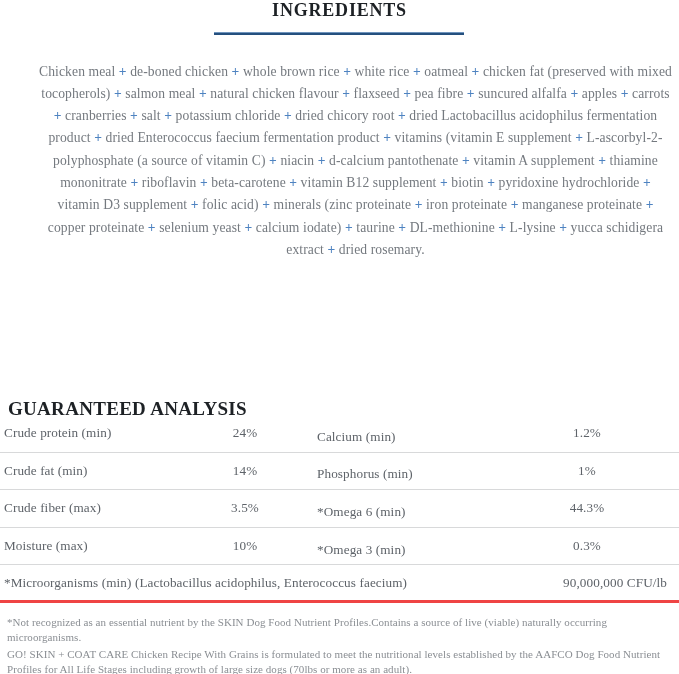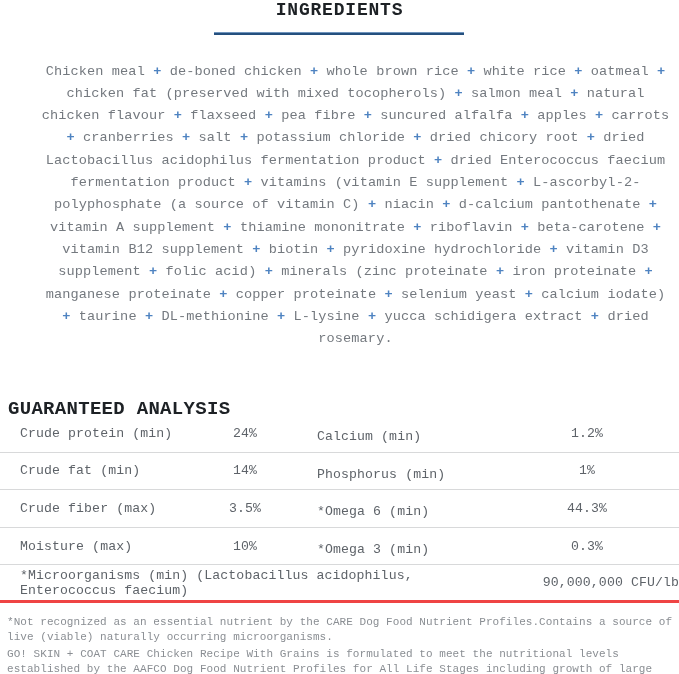--- a/index.html
+++ b/index.html
@@ -6,21 +6,21 @@
     margin: 0;
     padding: 0;
     background: #ffffff;
   }
   .page {
     position: relative;
     width: 679px;
     height: 674px;
     background: #ffffff;
     overflow: hidden;
-    font-family: Liberation Mono, monospace;
+    font-family: Liberation Serif, serif;
   }
 
   
   .ing-title {
     position: absolute;
     top: 0;
     left: 0;
     right: 0;
     text-align: center;
     font-size: 18px;
@@ -76,30 +76,31 @@
     display: grid;
     grid-template-columns: 185px 120px 190px 1fr;
     align-items: center;
     height: 37.6px;
     box-sizing: border-box;
     border-bottom: 1px solid #d8d9da;
     font-size: 13.2px;
     color: #5e6369;
     letter-spacing: 0.1px;
   }
-  .ga-row .label { padding-left: 20px; }
+  .ga-row .label { padding-left: 4px; }
   .ga-row .label.l2 { padding-left: 12px; margin-top: 7px; }
   .ga-row .value { text-align: center; }
   .ga-row.footer {
     grid-template-columns: 1fr 230px;
     border-bottom: 3px solid #ef4444;
     height: 37.5px;
   }
   .ga-row.footer .value {
     text-align: right;
+    padding-right: 12px;
   }
 
   
   .footnote {
     position: absolute;
     left: 7px;
     right: 3px;
     font-size: 11px;
     line-height: 14.5px;
     letter-spacing: 0.05px;
@@ -148,16 +149,16 @@
     <div class="label l2">*Omega 3 (min)</div>
     <div class="value">0.3%</div>
   </div>
 </div>
     <div class="ga-row footer">
       <div class="label">*Microorganisms (min) (Lactobacillus acidophilus, Enterococcus faecium)</div>
       <div class="value">90,000,000 CFU/lb</div>
     </div>
   </div>
 
-  <div class="footnote fn1">*Not recognized as an essential nutrient by the CARE Dog Food Nutrient Profiles.Contains a source of live (viable) naturally occurring microorganisms.</div>
+  <div class="footnote fn1">*Not recognized as an essential nutrient by the SKIN Dog Food Nutrient Profiles.Contains a source of live (viable) naturally occurring microorganisms.</div>
   <div class="footnote fn2">GO! SKIN + COAT CARE Chicken Recipe With Grains is formulated to meet the nutritional levels established by the AAFCO Dog Food Nutrient Profiles for All Life Stages including growth of large size dogs (70lbs or more as an adult).</div>
 
 </div>
 
 </body></html>

